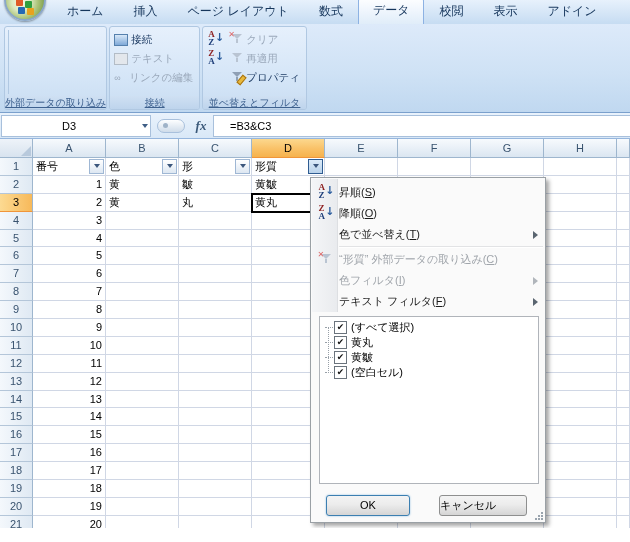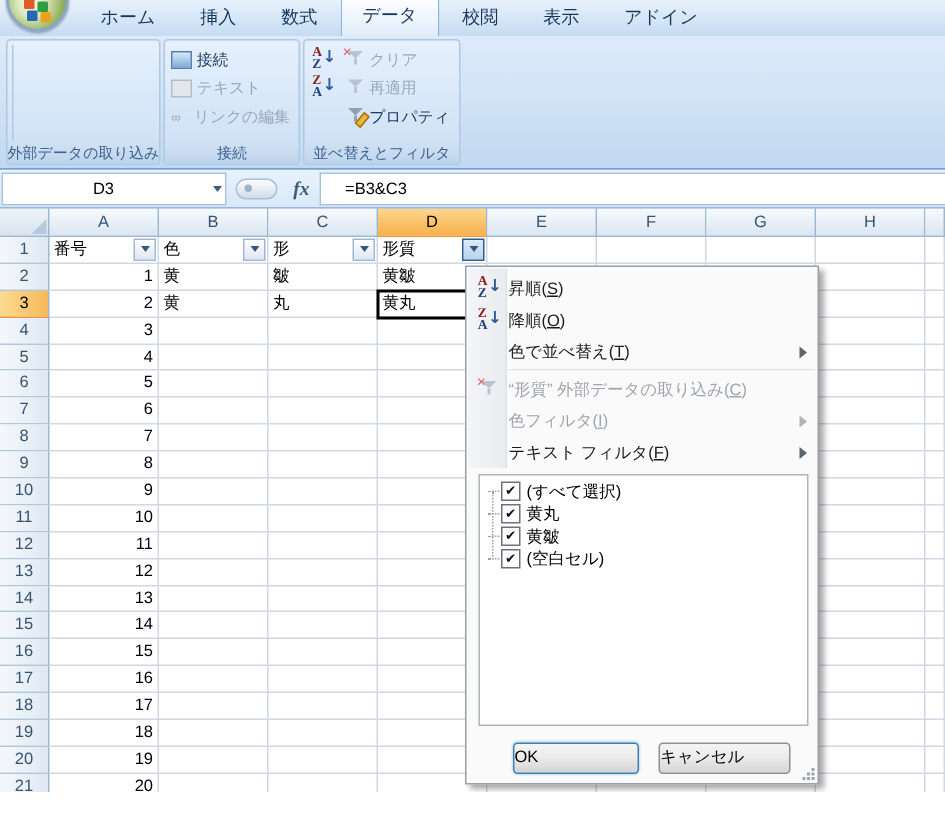--- a/index.html
+++ b/index.html
@@ -23,21 +23,21 @@
     border:1px solid #8db2e3;border-bottom:none;border-radius:3px 3px 0 0;padding:3px 14px 5px 14px;}
 
   
   .ribbon{position:absolute;top:24px;left:0;right:0;height:89px;
     background:linear-gradient(#ddeafa,#cfe2f5 55%,#c0d8f0);border-bottom:1px solid #7ba0cc;
     display:flex;align-items:stretch;padding:2px 0 2px 3px;box-sizing:border-box;}
   .group{position:relative;margin:0 1px;border:1px solid #b0c8e2;border-radius:3px;
     background:linear-gradient(#e6f0fc,#d4e5f7 65%,#c9ddf2);display:flex;flex-direction:column;overflow:hidden;}
   .gcontent{flex:1;display:flex;align-items:stretch;padding:1px 2px 0 2px;}
   .glabel{height:13px;line-height:13px;text-align:center;font-size:10px;color:#3e618f;
-    background:linear-gradient(#cfe0f3,#bed4ec);}
+    background:linear-gradient(#cfe0f3,#bed4ec);text-decoration:underline;}
   .vsep{width:1px;background:#b0c8e2;margin:2px 1px;}
   .smallcol{display:flex;flex-direction:column;justify-content:flex-start;padding-top:2px;}
   .btn-small{display:flex;align-items:center;height:19px;font-size:10.5px;padding:0 4px 0 2px;
     color:#1e3c64;white-space:nowrap;}
   .btn-small .slbl{margin-left:3px;}
   .btn-small.disabled{color:#9aa8ba;}
   .dda{display:inline-block;width:0;height:0;border-left:3px solid transparent;
     border-right:3px solid transparent;border-top:4px solid #3f5e86;margin-left:3px;vertical-align:middle;}
   .sic{position:relative;width:17px;height:17px;flex:none;font-family:"Liberation Serif",serif;font-weight:bold;}
   .sic .l1{position:absolute;left:1px;top:-2px;font-size:9px;color:#8c1f1f;}
@@ -116,23 +116,23 @@
   .msep{height:1px;background:#e2e3e5;margin:1px 2px 1px 28px;border-bottom:1px solid #fff;}
   .listbox{position:absolute;left:8px;top:138px;width:220px;height:168px;background:#fff;
     border:1px solid #b0b4ba;box-sizing:border-box;overflow:hidden;}
   .tree{position:relative;padding:3px 0 0 5px;}
   .tree:before{content:"";position:absolute;left:8px;top:10px;height:46px;border-left:1px dotted #98a0a8;}
   .titem{height:15px;display:flex;align-items:center;}
   .titem .guide{width:8px;border-top:1px dotted #98a0a8;margin-right:1px;flex:none;}
   .cb{width:11px;height:11px;flex:none;border:1px solid #6a737c;background:#fff;
     display:flex;align-items:center;justify-content:center;font-size:9px;line-height:9px;color:#111;}
   .titem .tlbl{margin-left:4px;white-space:nowrap;}
-  .okbtn{position:absolute;left:31px;bottom:6px;width:84px;height:21px;border-radius:3px;
+  .okbtn{position:absolute;left:15px;bottom:6px;width:84px;height:21px;border-radius:3px;
     border:1px solid #3c7fb1;background:linear-gradient(#f4f4f4,#ececec 45%,#d5d5d5);
-    text-align:left;line-height:19px;box-sizing:border-box;box-shadow:0 0 2px #8bbbe0;}
+    text-align:center;line-height:19px;box-sizing:border-box;box-shadow:0 0 2px #8bbbe0;}
   .cancelbtn{position:absolute;left:128px;bottom:6px;width:88px;height:21px;border-radius:3px;
     border:1px solid #8e8f8f;background:linear-gradient(#f4f4f4,#ececec 45%,#d5d5d5);
     text-align:left;line-height:19px;box-sizing:border-box;}
   .grip{position:absolute;right:2px;bottom:2px;width:9px;height:9px;}
   .grip i{position:absolute;width:2px;height:2px;background:#9aa4ae;}
   .grip .g1{right:0;bottom:6px;} .grip .g2{right:3px;bottom:3px;} .grip .g3{right:0;bottom:3px;}
   .grip .g4{right:6px;bottom:0;} .grip .g5{right:3px;bottom:0;} .grip .g6{right:0;bottom:0;}
 </style>
 </head>
 <body>
@@ -142,20 +142,21 @@
   <div class="tabbar">
     <div class="orb">
         <i class="o1"></i>
         <i class="o2"></i>
         <i class="o3"></i>
         <i class="o4"></i>
       </div>
     <div class="tabs">
         <div class="tab">ホーム</div>
         <div class="tab">挿入</div>
+        <div class="tab">ページ レイアウト</div>
         <div class="tab">数式</div>
         <div class="tab selected">データ</div>
         <div class="tab">校閲</div>
         <div class="tab">表示</div>
         <div class="tab">アドイン</div>
       </div>
   </div>
 
   <div class="ribbon">
       <div class="group">

